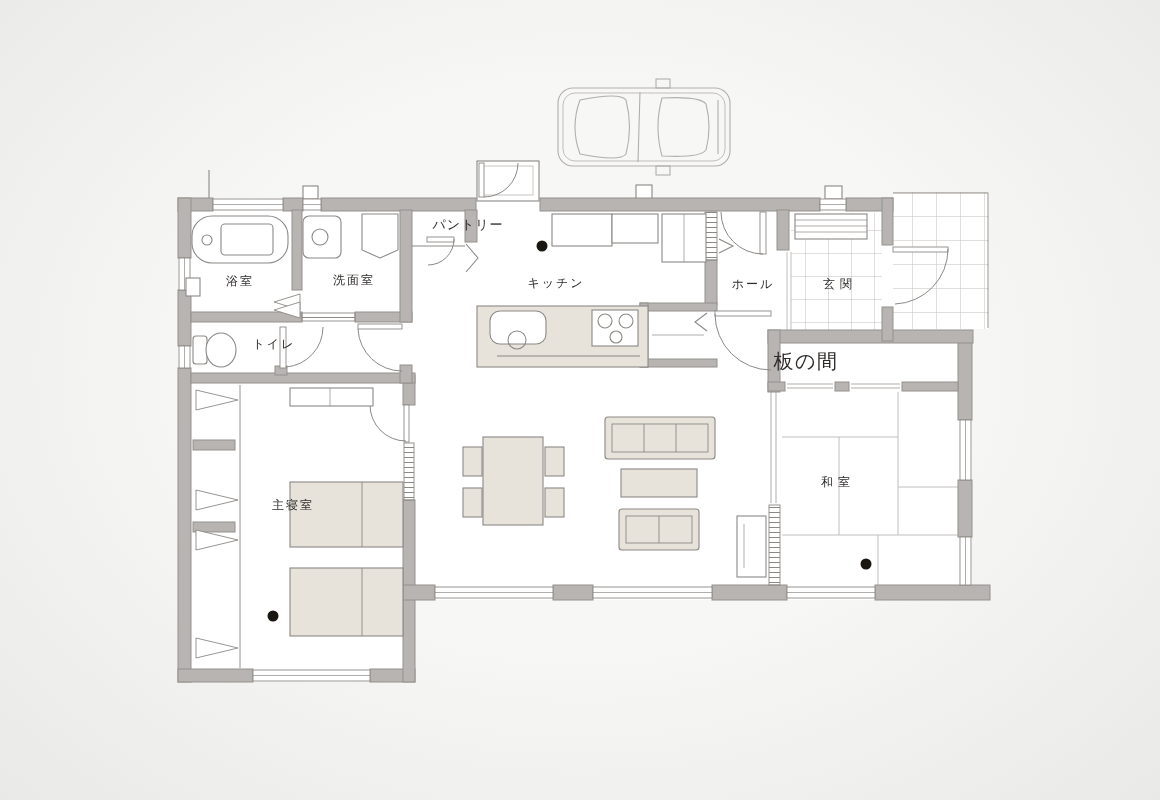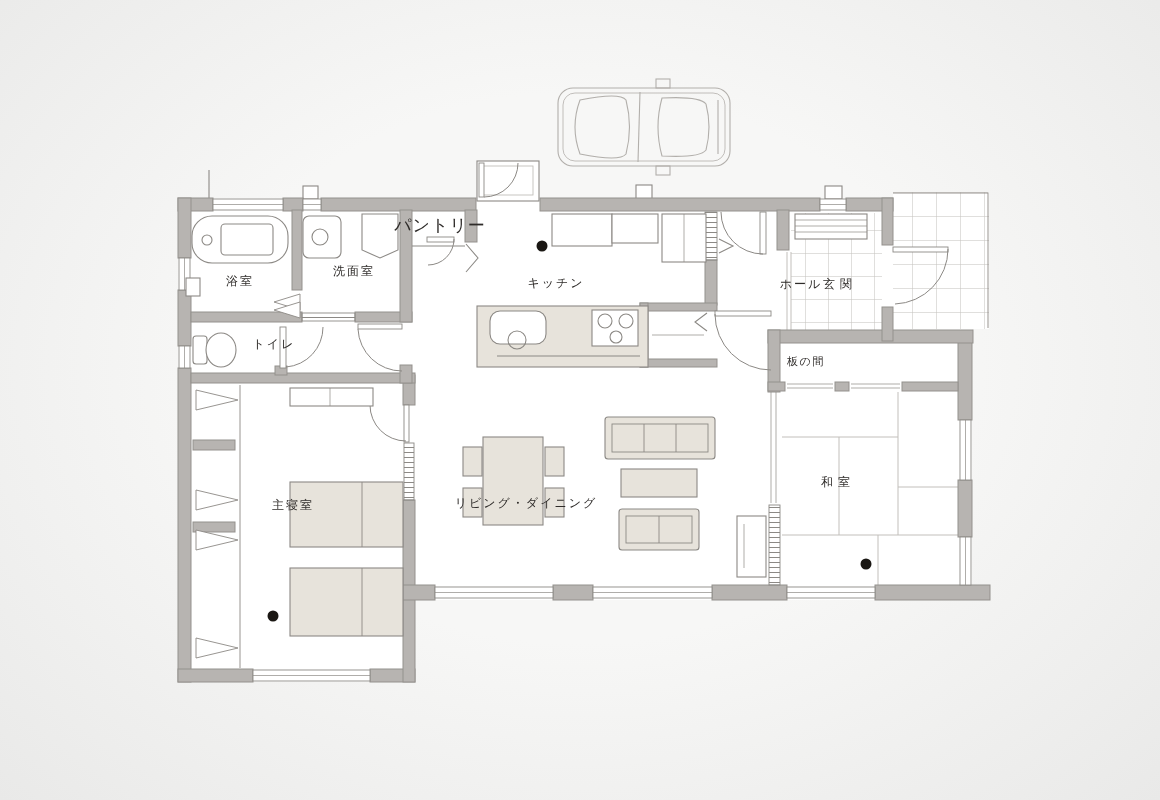--- a/index.html
+++ b/index.html
@@ -23,29 +23,29 @@
   .hatchr{fill:url(#hatch);stroke:var(--c-line,#8c8985);stroke-width:0.9;}
   .sketch{fill:none;stroke:var(--c-sketch,#b2afab);stroke-width:1.1;}
   .dot{fill:var(--c-dot,#1a1713);}
   .tileline{stroke:var(--c-tile,#bcb9b6);stroke-width:1;}
   .hatchline{stroke:var(--c-line,#9b9894);stroke-width:1;}
   .fold{fill:#ffffff;stroke:var(--c-line,#8c8985);stroke-width:0.9;}
 
   
   .lbl{position:absolute;transform:translate(-50%,-50%);white-space:nowrap;
        color:var(--c-text,#2e2b29);font-size:12px;font-weight:500;letter-spacing:2px;}
-  .lbl.small{font-size:17px;letter-spacing:1px;}
-  .lbl.mid{font-size:11px;letter-spacing:1.5px;}
+  .lbl.small{font-size:13px;letter-spacing:1px;margin-left:28px;}
+  .lbl.mid{font-size:20px;letter-spacing:1.5px;}
   .lbl.wide{letter-spacing:5px;}
   .lbl-bathroom{left:240px;top:281px;}
-  .lbl-washroom{left:354px;top:271px;}
+  .lbl-washroom{left:354px;top:280px;}
   .lbl-toilet{left:238px;top:344px;margin-left:36px;}
   .lbl-pantry{left:440px;top:225px;}
   .lbl-kitchen{left:547px;top:283px;margin-left:9px;}
-  .lbl-hall{left:753px;top:284px;margin-left:48px;}
+  .lbl-hall{left:753px;top:284px;}
   .lbl-entrance{left:840px;top:284px;}
   .lbl-itanoma{left:806px;top:361px;}
   .lbl-washitsu{left:838px;top:482px;}
   .lbl-bedroom{left:293px;top:505px;text-align:center;}
   .lbl-living{left:526px;top:503px;}
 </style>
 </head>
 <body>
 
 <div id="stage">
@@ -349,15 +349,14 @@
 <div class="lbl lbl-bathroom">浴室</div>
 <div class="lbl lbl-washroom">洗面室</div>
 <div class="lbl lbl-toilet">トイレ</div>
 <div class="lbl small lbl-pantry">パントリー</div>
 <div class="lbl lbl-kitchen">キッチン</div>
 <div class="lbl lbl-hall">ホール</div>
 <div class="lbl wide lbl-entrance">玄関</div>
 <div class="lbl mid lbl-itanoma">板の間</div>
 <div class="lbl wide lbl-washitsu">和室</div>
 <div class="lbl lbl-bedroom">主寝室</div>
-<div class="lbl lbl-living">リビング・ダイニング</div>
 
 </div>
 
 </body></html>

